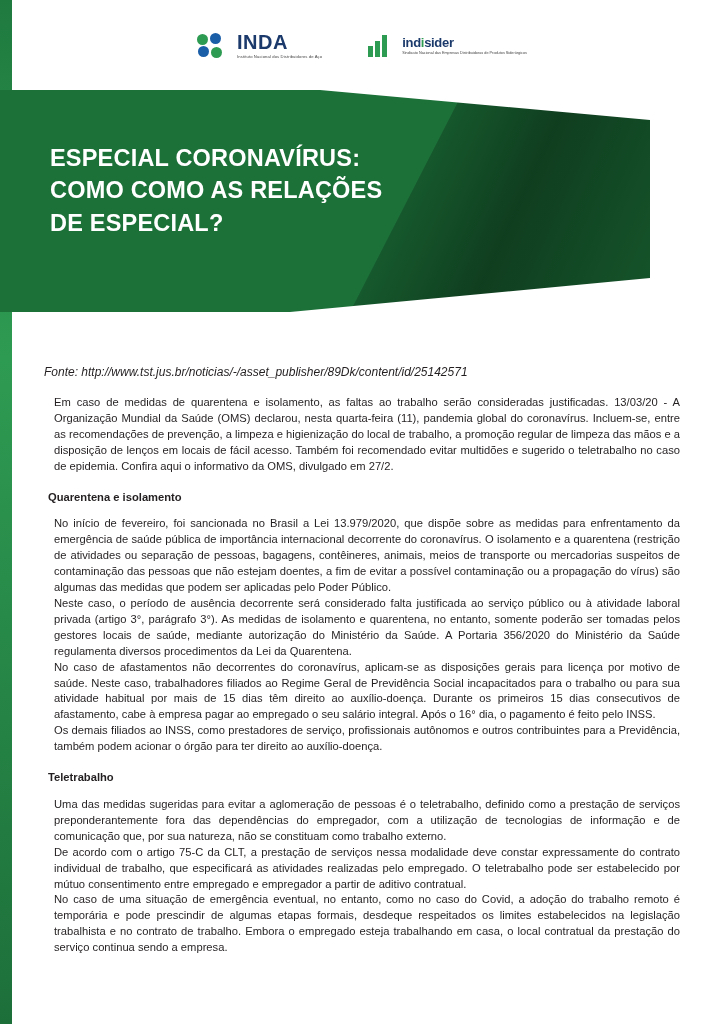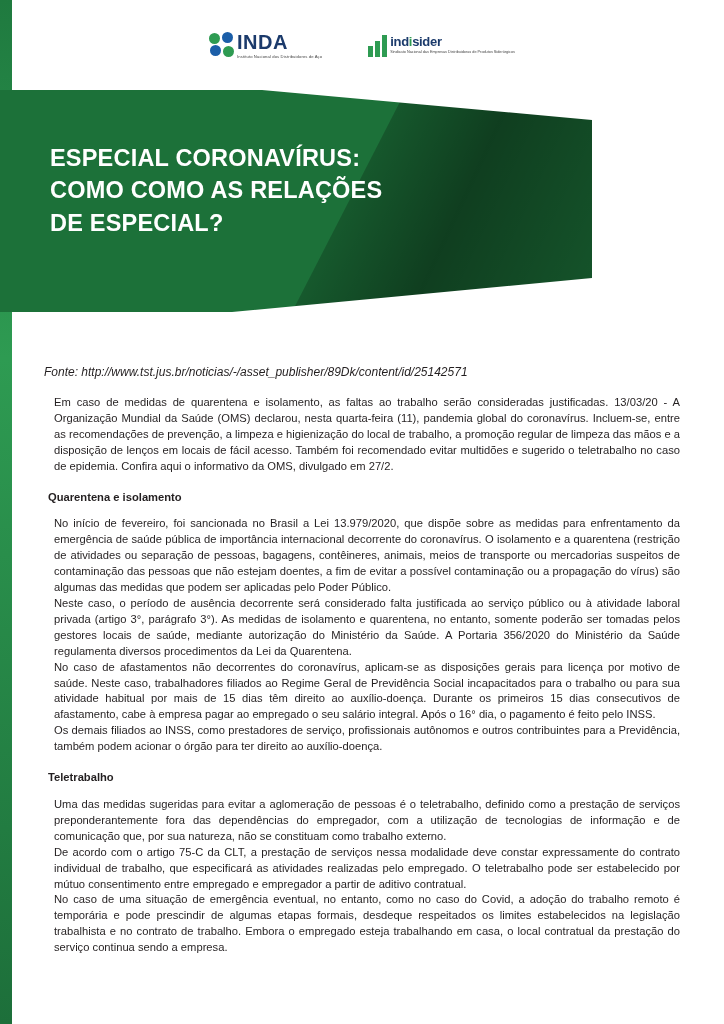--- a/index.html
+++ b/index.html
@@ -34,21 +34,22 @@
     left: 0;
     width: 724px;
     height: 48px;
     display: flex;
     justify-content: center;
     align-items: center;
     gap: 46px;
   }
   .logo {
     display: flex;
-    gap: 2px;
+    align-items: center;
+    gap: 14px;
   }
   .logo-mark-inda {
     width: 26px;
     height: 26px;
     position: relative;
   }
   .logo-mark-inda .d1, .logo-mark-inda .d2, .logo-mark-inda .d3, .logo-mark-inda .d4 {
     position: absolute;
     width: 11px;
     height: 11px;
@@ -106,21 +107,21 @@
     display: block;
     margin-top: 2px;
     line-height: 1.5;
   }
 
   
   .hero {
     position: absolute;
     top: 90px;
     left: 0;
-    width: 592px;
+    width: 650px;
     height: 222px;
     overflow: hidden;
     padding-left: 28px;
   }
   .hero-bg {
     position: absolute;
     inset: 0;
     background: linear-gradient(100deg, #0f5c2e 0%, #14doc 0%, #176434 18%, #1f7c41 52%, #26904b 78%, #1d7038 100%);
     background-color: #1c7139;
   }

